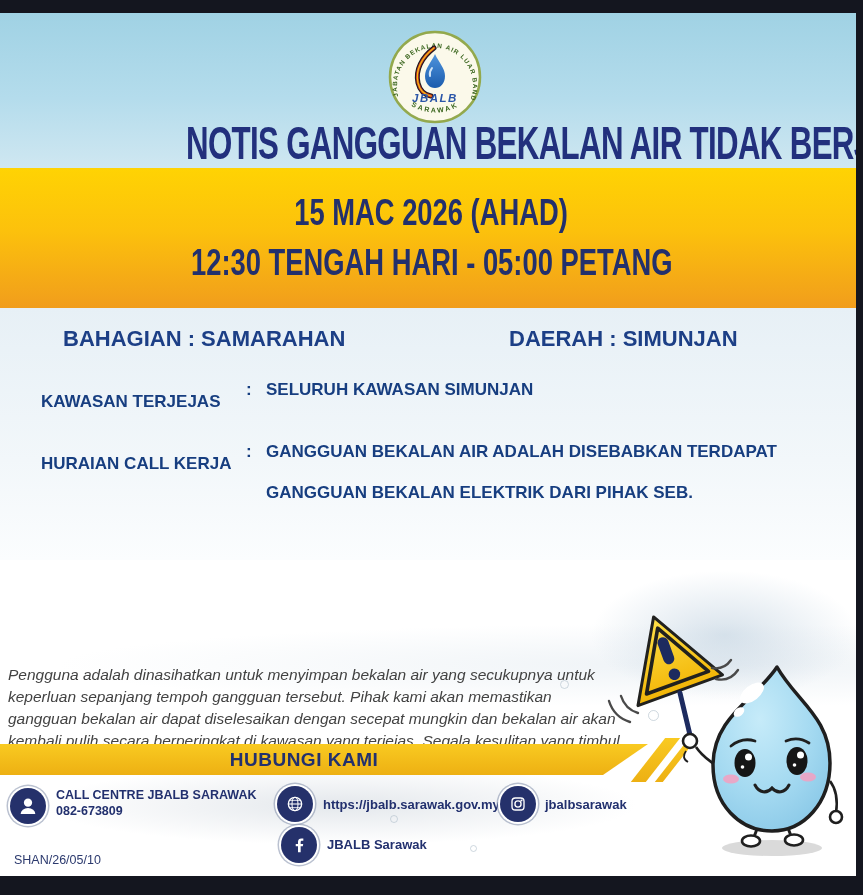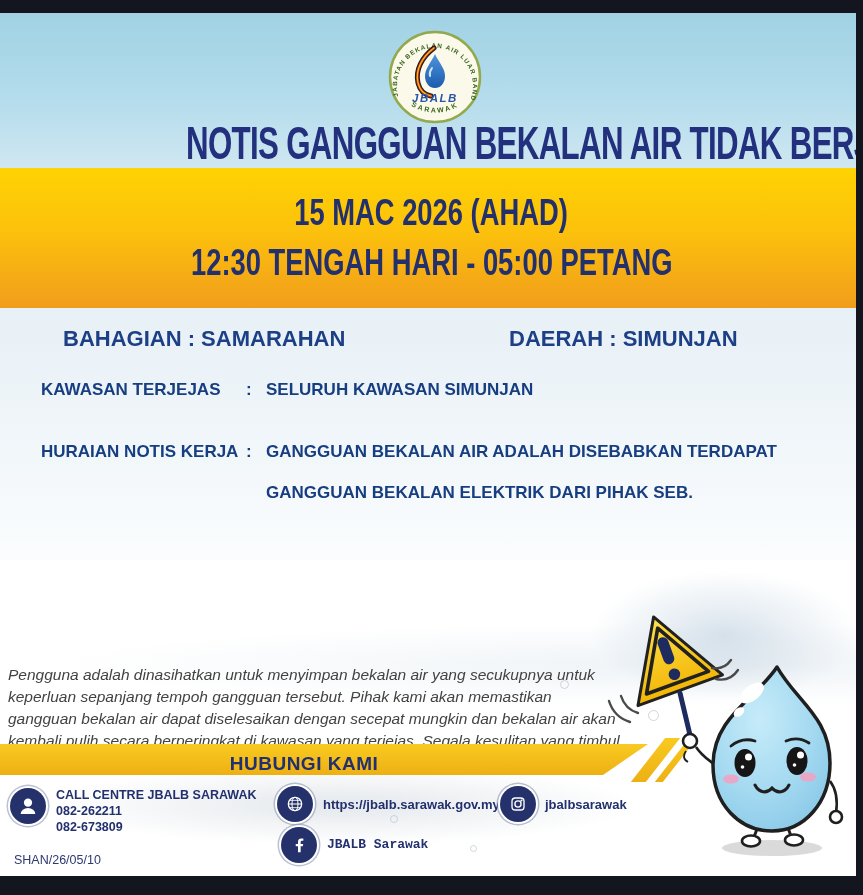--- a/index.html
+++ b/index.html
@@ -29,21 +29,21 @@
     display:flex;flex-direction:column;align-items:center;justify-content:center;gap:8px;}
   .banner .line{display:inline-block;font-weight:bold;color:#23306c;font-size:36px;
     white-space:nowrap;transform:scaleX(.76);}
   
   .body-sec{left:0;top:308px;width:863px;height:252px;
     background:linear-gradient(180deg,#e7f0f6 0%,#f2f7fa 60%,#fbfdfe 100%);}
   .region{position:absolute;top:18px;left:0;width:863px;color:#1c3f86;font-weight:bold;font-size:22px;}
   .region .bahagian{position:absolute;left:63px;top:0;white-space:nowrap;}
   .region .daerah{position:absolute;left:509px;top:0;white-space:nowrap;}
   .field{position:absolute;left:0;width:863px;color:#173e80;font-weight:bold;font-size:17px;}
-  .field .flabel{position:absolute;left:41px;top:0;white-space:nowrap;}
+  .field .flabel{position:absolute;left:41px;top:12px;white-space:nowrap;}
   .field .fsep{position:absolute;left:246px;top:0;}
   .field .fval{position:absolute;left:266px;top:0;white-space:nowrap;}
   .field .fval2{position:absolute;left:266px;top:41px;white-space:nowrap;}
   
   .splash{left:0;top:560px;width:863px;height:316px;background:#ffffff;}
   .wave{position:absolute;pointer-events:none;}
   .wave.w1{left:590px;top:10px;width:270px;height:130px;
     background:radial-gradient(ellipse at center,rgba(168,192,212,.45),rgba(168,192,212,0) 70%);}
   .wave.w2{left:40px;top:205px;width:600px;height:80px;
     background:radial-gradient(ellipse at center,rgba(165,178,192,.30),rgba(165,178,192,0) 70%);}
@@ -51,21 +51,21 @@
     background:radial-gradient(ellipse at 80% 50%,rgba(190,208,222,.25),rgba(190,208,222,0) 65%);}
   .bubble{position:absolute;border:1.5px solid rgba(175,190,202,.6);border-radius:50%;}
   .disclaimer{
     position:absolute;left:8px;top:88px;width:614px;
     font-style:italic;color:#424242;font-size:15.5px;line-height:1.42;font-weight:500;}
   
   .hubungi-bar{
     position:absolute;left:0;top:184px;width:648px;height:31px;
     background:linear-gradient(180deg,#f9ca21,#edb013);
     clip-path:polygon(0 0,100% 0,calc(100% - 45px) 100%,0 100%);
-    display:flex;align-items:flex-end;justify-content:center;}
+    display:flex;align-items:center;justify-content:center;}
   .hubungi-bar span{font-weight:bold;color:#22306e;font-size:19px;letter-spacing:.5px;padding-right:40px;}
   .stripe{position:absolute;background:linear-gradient(180deg,#f9ca21,#edb013);transform:skewX(-38deg);}
   .stripe.s1{left:648px;top:178px;width:15px;height:44px;}
   .stripe.s2{left:672px;top:178px;width:8px;height:44px;}
   
   .ficon{position:absolute;width:36px;height:36px;border-radius:50%;background:#25316b;
     box-shadow:0 0 0 2px #ffffff,0 0 0 3.5px rgba(130,142,170,.55);
     display:flex;align-items:center;justify-content:center;}
   .ficon svg{display:block;}
   .ctext{position:absolute;color:#22306e;font-weight:bold;font-size:12.5px;line-height:1.26;white-space:nowrap;}
@@ -118,21 +118,21 @@
     <div class="region">
       <span class="bahagian">BAHAGIAN : SAMARAHAN</span>
       <span class="daerah">DAERAH : SIMUNJAN</span>
     </div>
     <div class="field" style="top:72px;">
       <span class="flabel">KAWASAN TERJEJAS</span>
       <span class="fsep">:</span>
       <span class="fval">SELURUH KAWASAN SIMUNJAN</span>
     </div>
     <div class="field" style="top:134px;">
-      <span class="flabel">HURAIAN NOTIS KERJA</span>
+      <span class="flabel">HURAIAN CALL KERJA</span>
       <span class="fsep">:</span>
       <span class="fval">GANGGUAN BEKALAN AIR ADALAH DISEBABKAN TERDAPAT</span>
       <span class="fval2">GANGGUAN BEKALAN ELEKTRIK DARI PIHAK SEB.</span>
     </div>
   </div>
 
   <div class="abs splash">
     <div class="wave w3"></div>
     <div class="wave w1"></div>
     <div class="wave w2"></div>
@@ -151,41 +151,40 @@
     <div class="stripe s2"></div>
 
     <div class="ficon" style="left:10px;top:228px;">
       <svg width="24" height="24" viewBox="0 0 36 36">
         <circle cx="18" cy="13" r="6.2" fill="#fff"></circle>
         <path d="M7,30 a11,9 0 0 1 22,0 z" fill="#fff"></path>
       </svg>
     </div>
     <div class="ctext" style="left:56px;top:228px;">
       <div>CALL CENTRE JBALB SARAWAK</div>
-      <div>082-262211</div>
       <div>082-673809</div>
     </div>
 
     <div class="ficon" style="left:277px;top:226px;">
       <svg width="24" height="24" viewBox="0 0 36 36">
         <circle cx="18" cy="18" r="10" fill="none" stroke="#fff" stroke-width="2"></circle>
         <ellipse cx="18" cy="18" rx="4.5" ry="10" fill="none" stroke="#fff" stroke-width="1.6"></ellipse>
         <line x1="8" y1="18" x2="28" y2="18" stroke="#fff" stroke-width="1.6"></line>
         <line x1="9.5" y1="12.5" x2="26.5" y2="12.5" stroke="#fff" stroke-width="1.3"></line>
         <line x1="9.5" y1="23.5" x2="26.5" y2="23.5" stroke="#fff" stroke-width="1.3"></line>
       </svg>
     </div>
     <div class="ctext" style="left:323px;top:237px;font-size:13px;">https://jbalb.sarawak.gov.my/</div>
 
     <div class="ficon" style="left:281px;top:267px;">
       <svg width="24" height="24" viewBox="0 0 36 36">
         <path d="M20.5,29 v-9 h3.2 l.6,-3.6 h-3.8 v-2.6 c0,-1.1 .5,-2 2,-2 h2 V8.3 c-.4,-.1 -1.7,-.2 -3,-.2 -3,0 -5,1.8 -5,5.1 v3.2 h-3.4 v3.6 h3.4 v9 z" fill="#fff"></path>
       </svg>
     </div>
-    <div class="ctext" style="left:327px;top:277px;font-size:13px;font-family:Liberation Mono, monospace;">JBALB Sarawak</div>
+    <div class="ctext" style="left:327px;top:277px;font-size:13px;">JBALB Sarawak</div>
 
     <div class="ficon" style="left:500px;top:226px;">
       <svg width="24" height="24" viewBox="0 0 36 36">
         <rect x="9" y="9" width="18" height="18" rx="5" fill="none" stroke="#fff" stroke-width="2"></rect>
         <circle cx="18" cy="18" r="4.6" fill="none" stroke="#fff" stroke-width="2"></circle>
         <circle cx="23.2" cy="12.8" r="1.6" fill="#fff"></circle>
       </svg>
     </div>
     <div class="ctext" style="left:545px;top:237px;font-size:13px;">jbalbsarawak</div>
 

